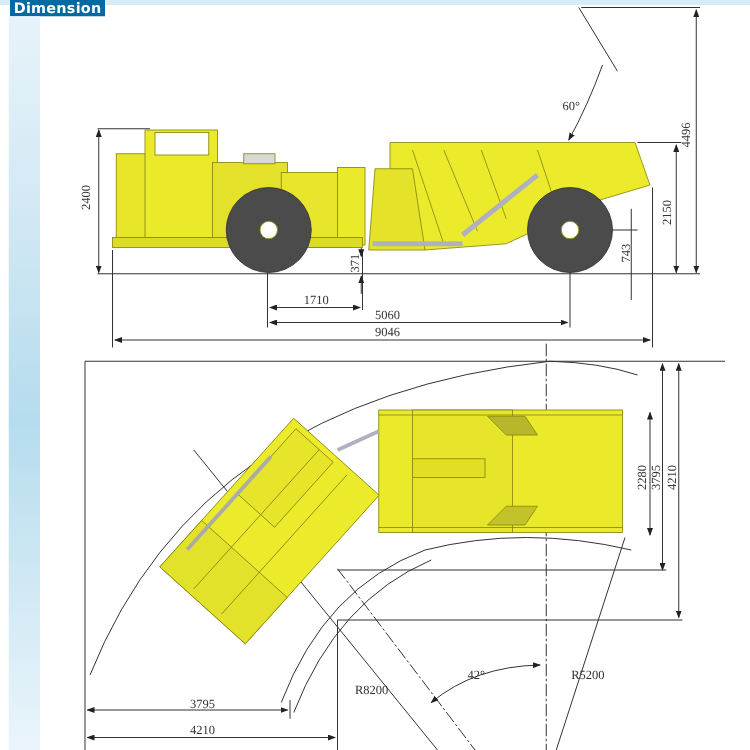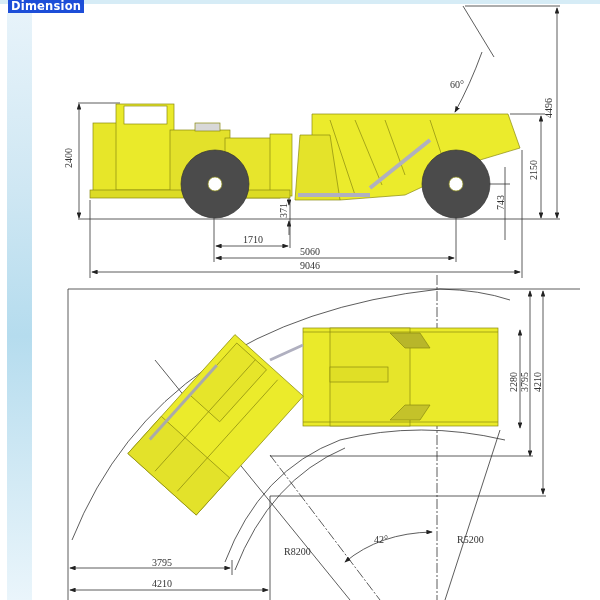--- a/index.html
+++ b/index.html
@@ -1,18 +1,18 @@
 <!DOCTYPE html>
 <html><head>
 <meta charset="utf-8">
 <style>
   html, body { margin: 0; padding: 0; background: #ffffff; }
   body { width: 600px; height: 600px; position: relative; overflow: hidden; font-family: "Liberation Serif", serif; }
   .header-bar { position: absolute; left: 0; top: 0; width: 600px; height: 4px; background: #d6ecf6; }
-  .title-badge { position: absolute; left: 8px; top: 0; height: 13px; padding: 0 3px; background: #1d4ed8; color: #fff;
+  .title-badge { position: absolute; left: 8px; top: 0; height: 13px; padding: 0 3px; background: #0369a1; color: #fff;
     font-family: "DejaVu Sans", sans-serif; font-weight: bold; font-size: 11.5px; line-height: 13px; letter-spacing: 0.2px; }
   .side-strip { position: absolute; left: 7px; top: 13px; width: 25px; height: 587px;
     background: linear-gradient(to bottom, #e7f3fa 0%, #cfe7f3 30%, #b5dcee 55%, #d3eaf5 80%, #eaf5fb 100%); }
   svg.drawing { position: absolute; left: 0; top: 0; }
   .dim-text { font-family: "Liberation Serif", serif; font-size: 10px; fill: #333; }
 </style>
 </head>
 <body>
 
 <div class="header-bar"></div>

